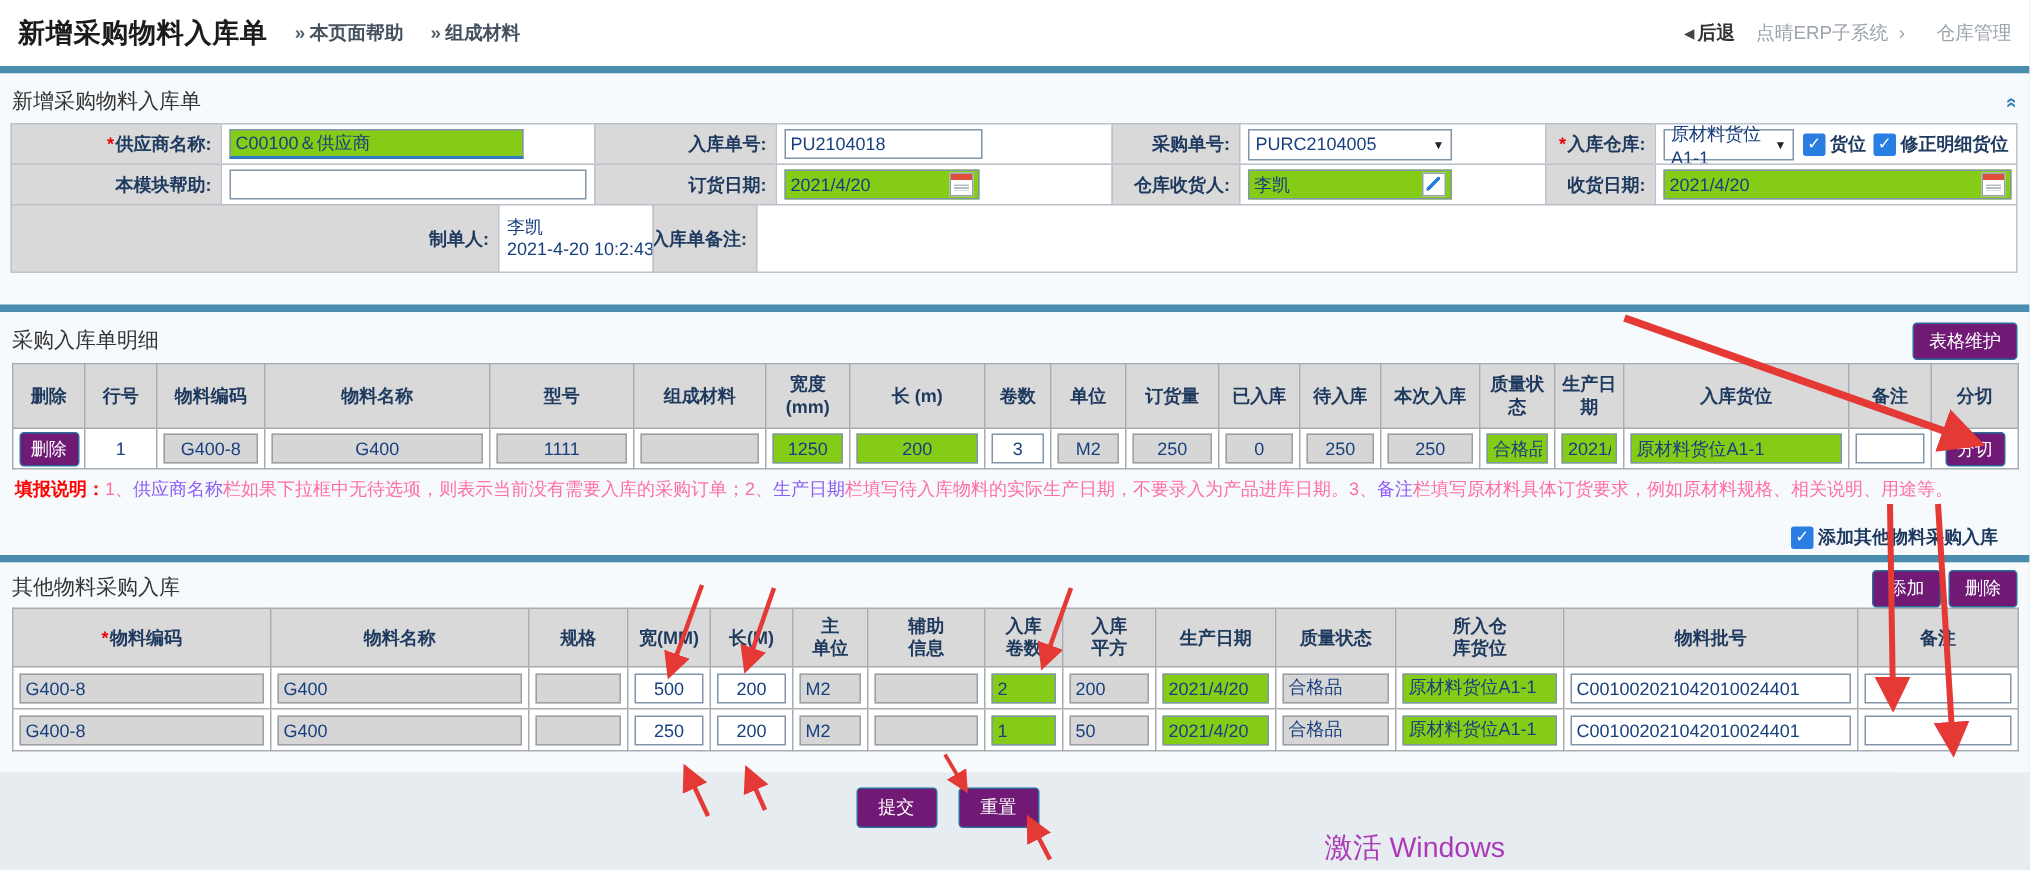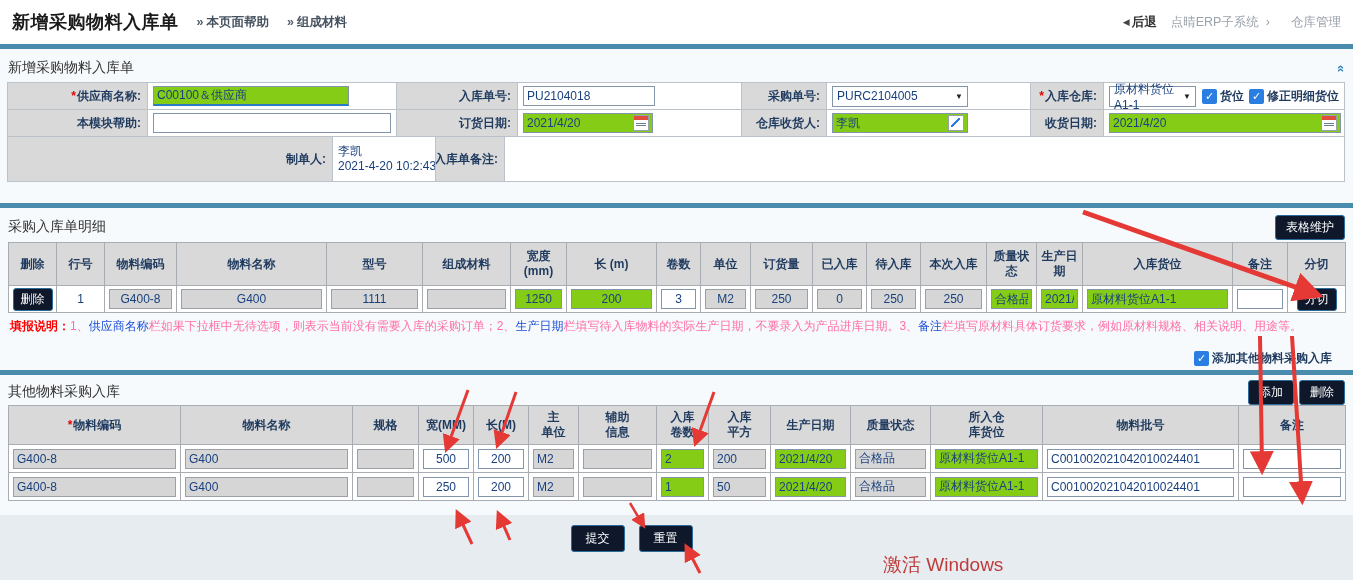--- a/index.html
+++ b/index.html
@@ -51,31 +51,31 @@
   table.grid{border-collapse:collapse;table-layout:fixed;width:1337px;background:#f7fafc}
   table.grid th{background:#d9d9d9;color:#1f3a5f;font-weight:bold;border:1px solid #a8adb3;font-size:12px;white-space:pre-line;line-height:1.25;padding:1px}
   table.grid td{background:#fff;border:1px solid #a8adb3;font-size:12px;text-align:center;vertical-align:middle;padding:1px}
   .t2 th{height:40px}
   .t2 td{height:24px}
   .t3 th{height:36px}
   .t3 td{height:25px}
   td .in{width:calc(100% - 6px);display:block;margin:0 auto;text-align:center}
   td .in.lft{text-align:left}
   .cellnum{color:#18407e}
-  .btn{background:#0f172a;border:1px solid #2a6b99;color:#fff;border-radius:3px;font-size:12px;padding:3px 10px;font-family:Liberation Serif, serif;cursor:pointer;white-space:nowrap}
+  .btn{background:#701a75;border:1px solid #2a6b99;color:#fff;border-radius:3px;font-size:12px;padding:3px 10px;font-family:Liberation Serif, serif;cursor:pointer;white-space:nowrap}
   .btn.small{padding:2px 7px}
   .note{font-size:12px;padding:5px 2px 4px;white-space:nowrap;overflow:hidden}
   .seg-red{color:#ff0000;font-weight:bold}
   .seg-pink{color:#ff6ea6}
-  .seg-green{color:#1d4ed8}
+  .seg-green{color:#8b5cf6}
   .cbrow{height:24px;background:#f7fafc;display:flex;align-items:center;justify-content:flex-end;padding-right:16px}
   .toolbtns{margin-left:auto;display:flex;gap:5px}
   
   .footer{background:#e7ecf0;display:flex;justify-content:center;gap:14px;padding-top:10px;margin-right:90px}
-  .watermark{position:absolute;left:883px;top:552px;font-size:19px;color:#b91c1c;opacity:.85}
+  .watermark{position:absolute;left:883px;top:552px;font-size:19px;color:#a21caf;opacity:.85}
   .arrows{position:absolute;left:0;top:0;width:1353px;height:580px;pointer-events:none;z-index:60}
 </style>
 </head>
 <body>
 
 <div class="topbar">
   <span class="pgtitle">新增采购物料入库单</span>
   <span class="helplink"><span class="mk">»</span><span>本页面帮助</span></span>
   <span class="helplink"><span class="mk">»</span><span>组成材料</span></span>
   <span class="topright">

